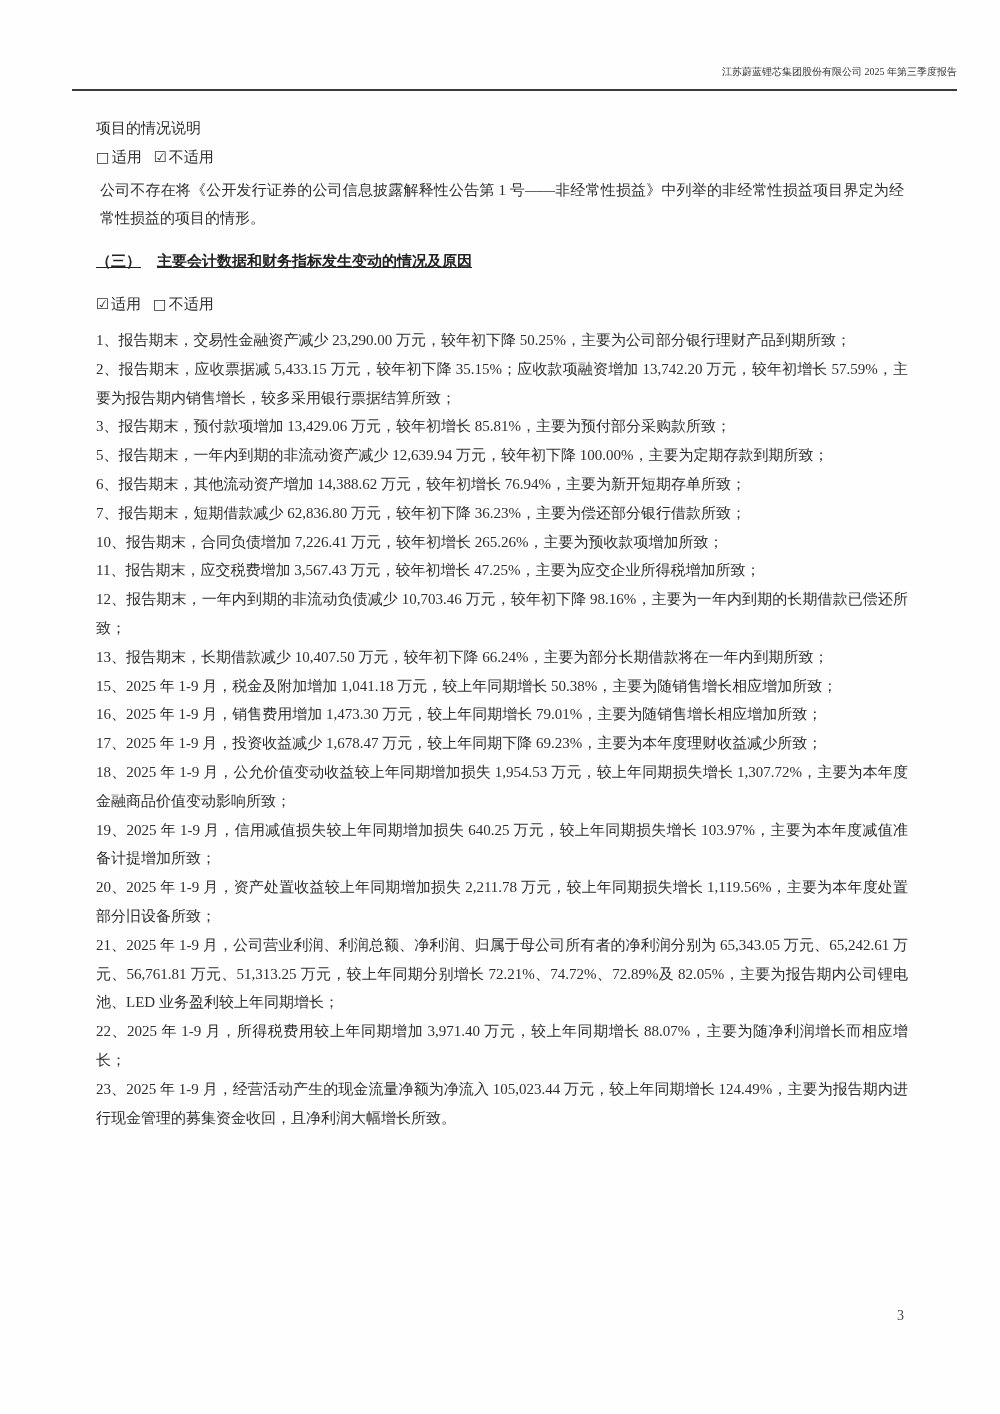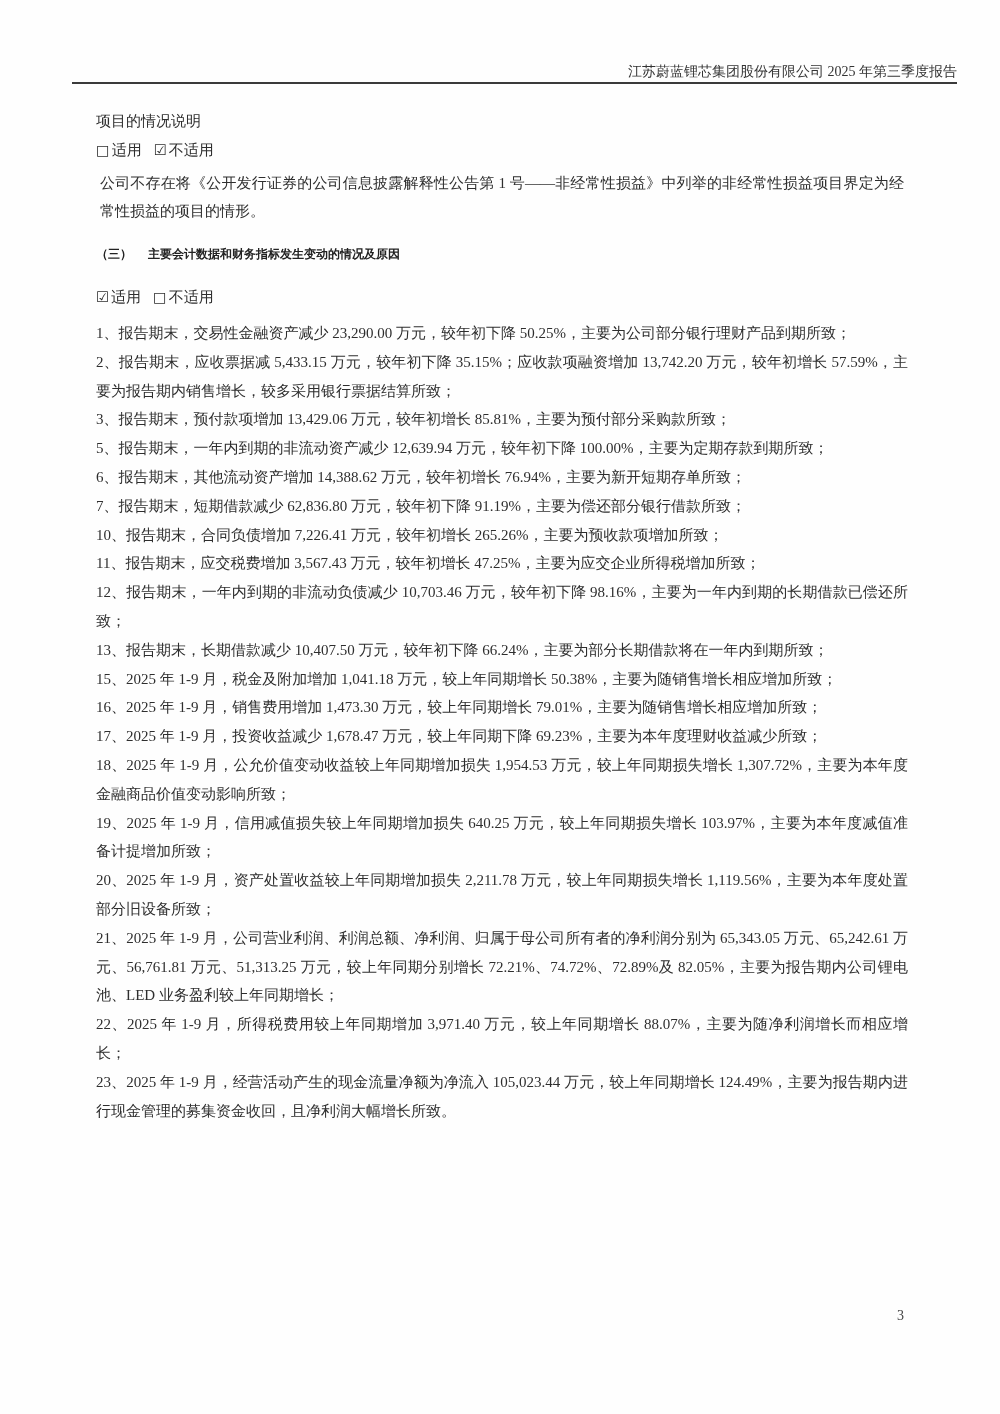--- a/index.html
+++ b/index.html
@@ -10,24 +10,24 @@
     margin: 0 auto;
     background: #fefefe;
     color: #2b2b2b;
     font-family: "Liberation Serif", "DejaVu Serif", serif;
     overflow: hidden;
     box-sizing: border-box;
   }
   .header {
     margin: 0 43px 0 72px;
     padding-top: 62px;
-    padding-bottom: 0;
+    padding-bottom: 7px;
     border-bottom: 2px solid #3a3a3a;
     text-align: right;
-    font-size: 14px;
+    font-size: 10px;
     line-height: 20px;
     color: #333333;
   }
   .content {
     margin: 0 92px 0 96px;
     font-size: 15px;
     line-height: 28.8px;
     text-align: justify;
     color: #2e2e2e;
   }
@@ -35,25 +35,26 @@
   .applicability { margin: 0; }
   .applicability .group { margin-right: 12px; white-space: nowrap; }
   .checkbox {
     font-family: "DejaVu Sans", sans-serif;
     font-size: 14.5px;
     margin-right: 2px;
   }
   .intro-paragraph { margin: 4px; }
   .section-heading {
     margin: 13px 0 0 0;
-    font-size: 12px;
+    font-size: 15px;
     font-weight: bold;
     line-height: 30px;
     color: #222222;
     text-align: left;
+    text-decoration: underline;
   }
   .section-heading .num { margin-right: 16px; }
   .applicability-2 { margin: 14px 0 0 0; }
   .items { margin: 7px 0 0 0; }
   .items p { margin: 0; }
   .page-number {
     position: absolute;
     top: 1308px;
     right: 96px;
     font-size: 14px;
@@ -87,21 +88,21 @@
       <span class="group"><span class="checkbox">☑</span><span>适用</span></span><span class="group"><span class="checkbox">□</span><span>不适用</span></span>
     </p>
 
     <div class="items">
 
     <p>1、报告期末，交易性金融资产减少 23,290.00 万元，较年初下降 50.25%，主要为公司部分银行理财产品到期所致；</p>
         <p>2、报告期末，应收票据减 5,433.15 万元，较年初下降 35.15%；应收款项融资增加 13,742.20 万元，较年初增长 57.59%，主要为报告期内销售增长，较多采用银行票据结算所致；</p>
         <p>3、报告期末，预付款项增加 13,429.06 万元，较年初增长 85.81%，主要为预付部分采购款所致；</p>
         <p>5、报告期末，一年内到期的非流动资产减少 12,639.94 万元，较年初下降 100.00%，主要为定期存款到期所致；</p>
         <p>6、报告期末，其他流动资产增加 14,388.62 万元，较年初增长 76.94%，主要为新开短期存单所致；</p>
-        <p>7、报告期末，短期借款减少 62,836.80 万元，较年初下降 91.19%，主要为偿还部分银行借款所致；</p>
+        <p>7、报告期末，短期借款减少 62,836.80 万元，较年初下降 36.23%，主要为偿还部分银行借款所致；</p>
         <p>10、报告期末，合同负债增加 7,226.41 万元，较年初增长 265.26%，主要为预收款项增加所致；</p>
         <p>11、报告期末，应交税费增加 3,567.43 万元，较年初增长 47.25%，主要为应交企业所得税增加所致；</p>
         <p>12、报告期末，一年内到期的非流动负债减少 10,703.46 万元，较年初下降 98.16%，主要为一年内到期的长期借款已偿还所致；</p>
         <p>13、报告期末，长期借款减少 10,407.50 万元，较年初下降 66.24%，主要为部分长期借款将在一年内到期所致；</p>
         <p>15、2025 年 1-9 月，税金及附加增加 1,041.18 万元，较上年同期增长 50.38%，主要为随销售增长相应增加所致；</p>
         <p>16、2025 年 1-9 月，销售费用增加 1,473.30 万元，较上年同期增长 79.01%，主要为随销售增长相应增加所致；</p>
         <p>17、2025 年 1-9 月，投资收益减少 1,678.47 万元，较上年同期下降 69.23%，主要为本年度理财收益减少所致；</p>
         <p>18、2025 年 1-9 月，公允价值变动收益较上年同期增加损失 1,954.53 万元，较上年同期损失增长 1,307.72%，主要为本年度金融商品价值变动影响所致；</p>
         <p>19、2025 年 1-9 月，信用减值损失较上年同期增加损失 640.25 万元，较上年同期损失增长 103.97%，主要为本年度减值准备计提增加所致；</p>
         <p>20、2025 年 1-9 月，资产处置收益较上年同期增加损失 2,211.78 万元，较上年同期损失增长 1,119.56%，主要为本年度处置部分旧设备所致；</p>

